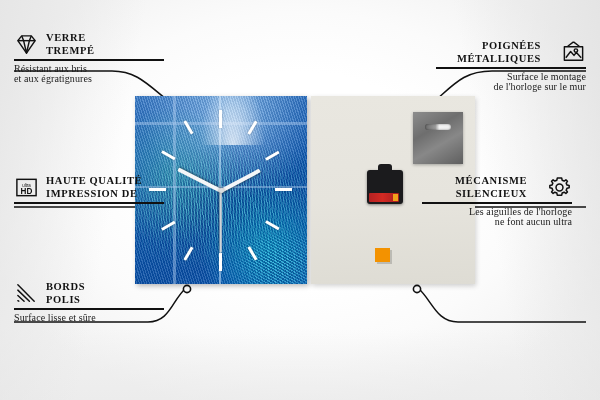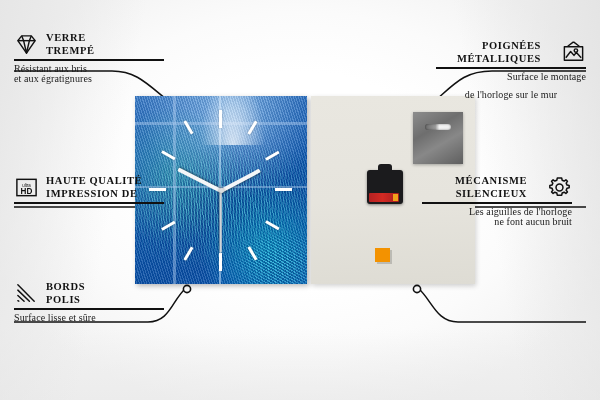--- a/index.html
+++ b/index.html
@@ -222,35 +222,35 @@
         <g fill="none" stroke="#111" stroke-width="1.5" stroke-linejoin="round">
           <path d="M13,2 L7,6.5 M13,2 L19,6.5"></path>
           <rect x="3.5" y="7" width="19" height="14"></rect>
           <path d="M5,18.5 L10,12 L13.5,16 L16,13 L21,18.5"></path>
           <circle cx="15.5" cy="11" r="1.8"></circle>
         </g>
       </svg>
     </div>
     <div class="rule" style="width:150px;"></div>
     <div class="sub">Surface le montage</div>
-    <div class="sub" style="margin-top:8px;text-align:center;">de l'horloge sur le mur</div>
+    <div class="sub" style="margin-top:0;">de l'horloge sur le mur</div>
   </div>
 
   <div class="callout right" style="left:422px;top:175px;width:150px;">
     <div class="head">
       <div>
         <div class="title">MÉCANISME</div>
         <div class="title">SILENCIEUX</div>
       </div>
       <svg class="ico" viewBox="0 0 26 26">
         <g fill="none" stroke="#111" stroke-width="1.6" stroke-linejoin="round">
           <path d="M13,3.2 l2.3,0 l.45,2.2 l2.1,.9 l1.8,-1.3 l1.6,1.6 l-1.3,1.8 l.9,2.1 l2.2,.45 l0,2.3 l-2.2,.45 l-.9,2.1 l1.3,1.8 l-1.6,1.6 l-1.8,-1.3 l-2.1,.9 l-.45,2.2 l-2.3,0 l-2.3,0 l-.45,-2.2 l-2.1,-.9 l-1.8,1.3 l-1.6,-1.6 l1.3,-1.8 l-.9,-2.1 l-2.2,-.45 l0,-2.3 l2.2,-.45 l.9,-2.1 l-1.3,-1.8 l1.6,-1.6 l1.8,1.3 l2.1,-.9 l.45,-2.2 Z"></path>
           <circle cx="13" cy="13" r="3.6"></circle>
         </g>
       </svg>
     </div>
     <div class="rule" style="width:150px;"></div>
     <div class="sub">Les aiguilles de l'horloge</div>
-    <div class="sub" style="margin-top:0;">ne font aucun bruit</div>
+    <div class="sub" style="margin-top:0;">ne font aucun ultra</div>
   </div>
 
 
 </div>
 
 </body></html>

